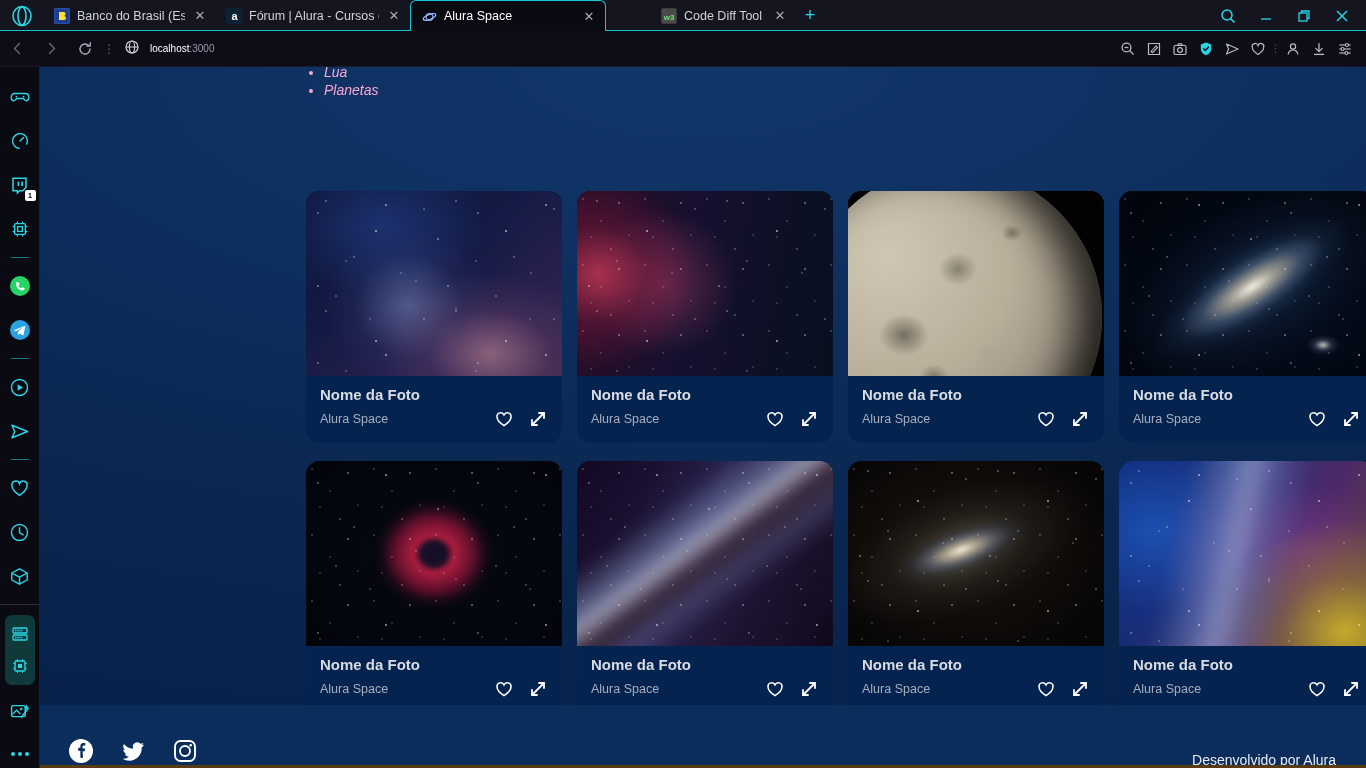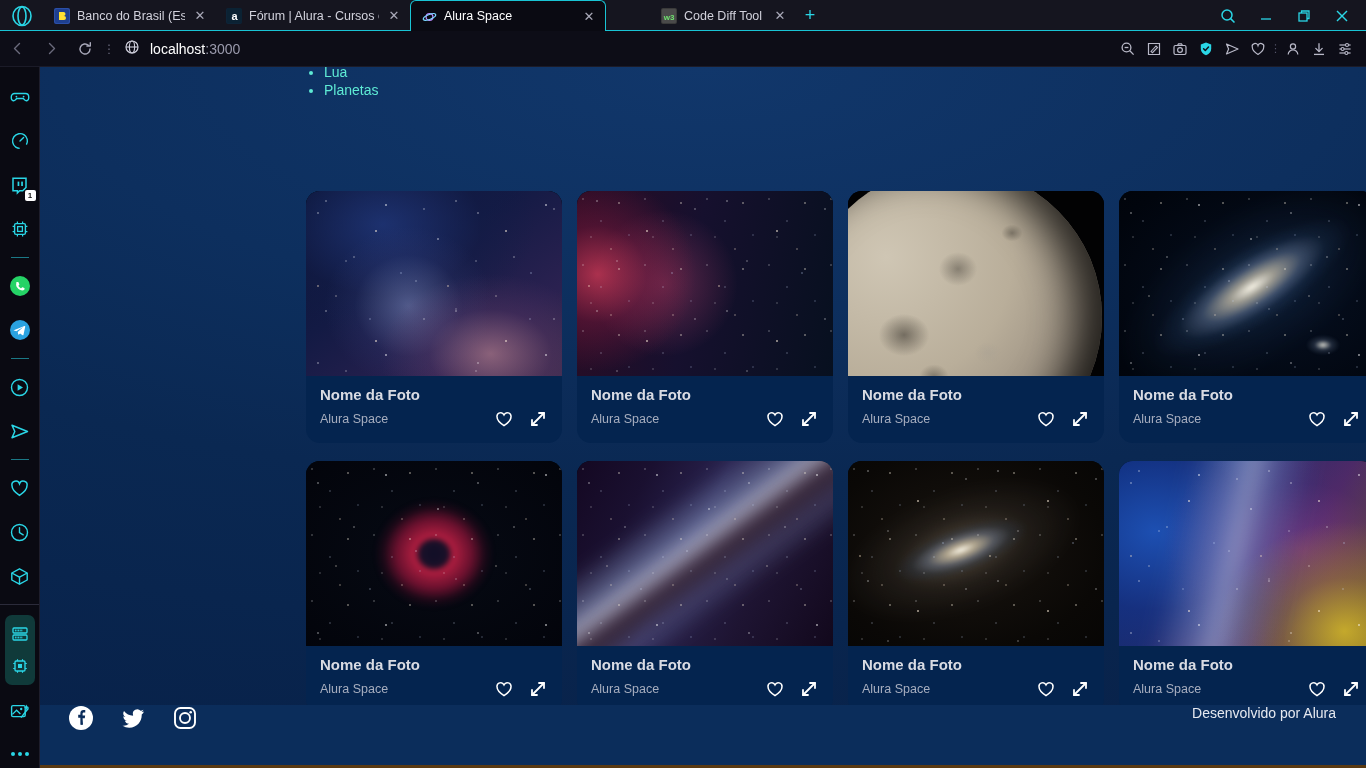--- a/index.html
+++ b/index.html
@@ -106,21 +106,21 @@
   }
   .navbar .navbtn.dim { color: #6a6a7c; }
   .dots-v { width: 14px; display:flex; align-items:center; justify-content:center; color:#6a6a7c; font-size:12px; letter-spacing:0; }
   .addrwrap {
     flex: 1 1 auto;
     display: flex; align-items: center;
     gap: 10px;
     padding-left: 8px;
     height: 36px;
   }
-  .addr-url { font-size: 14px; color: #ffffff; }
+  .addr-url { font-size: 10px; color: #ffffff; }
   .addr-url .port { color: #9a9aac; }
   .toolbar-icons {
     display: flex; align-items: center; gap: 0px;
     padding-right: 8px; height: 36px;
   }
   .toolbar-icons .tib {
     width: 26px; height: 36px;
     display: flex; align-items: center; justify-content: center;
     color: #b9b9c8;
   }
@@ -185,21 +185,21 @@
   }
 
   
   .toplist {
     position: absolute;
     left: 266px; top: -4px;
     color: #05254f;
     font-size: 14px;
   }
   .toplist ul { list-style: disc; padding-left: 18px; }
-  .toplist li { line-height: 18px; color: #5eead4; }
+  .toplist li { line-height: 18px; color: #f9a8d4; font-style: italic; }
 
   
   .grid {
     position: absolute;
     left: 266px; top: 124px;
     width: 1069px;
     display: grid;
     grid-template-columns: repeat(4, 256px);
     gap: 18px 15px;
   }
@@ -373,21 +373,21 @@
       radial-gradient(1px 1px at 34px 58px, rgba(255,235,210,.8), rgba(0,0,0,0));
     background-size: 62px 66px;
   }
 
   
   .footer {
     position: absolute;
     left: 0; right: 0; bottom: 0;
     height: 63px;
     background: #0B2D5B;
-    display: flex; align-items: flex-start;
+    display: flex; align-items: flex-end;
     padding: 0 30px 0 28px;
     z-index: 5;
   }
   .footer .socials { display: flex; align-items: center; gap: 26px; color: #fff; }
   .footer .credit { margin-left: auto; color: #E6E9F0; font-size: 14px; }
   .page-bottom-strip { position:absolute; left:0; right:0; bottom:0; height:3px; background:#5a3a12; z-index:6; }
 </style>
 </head>
 <body>
 

